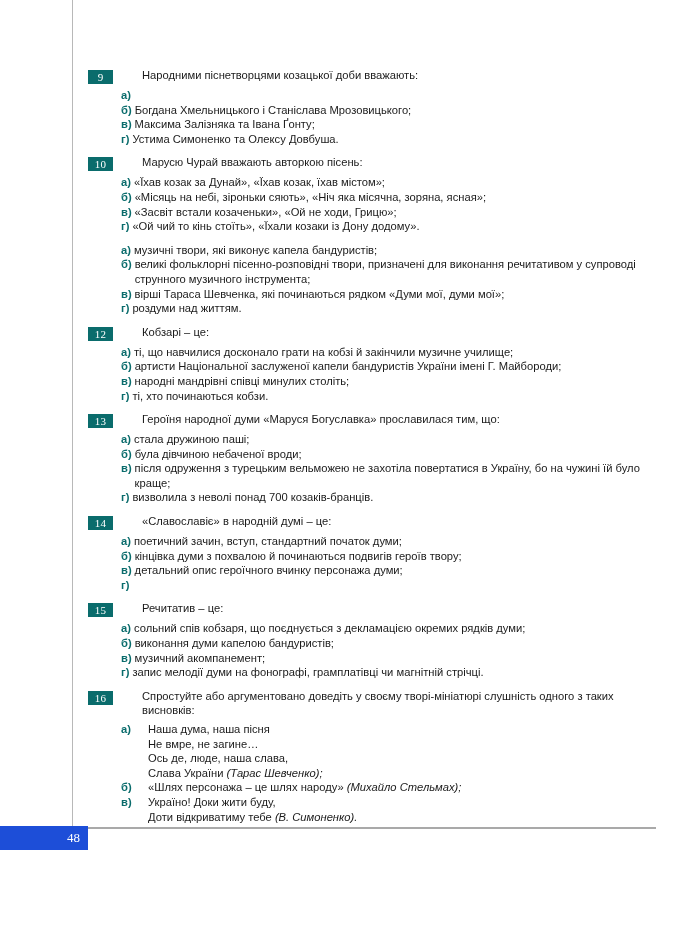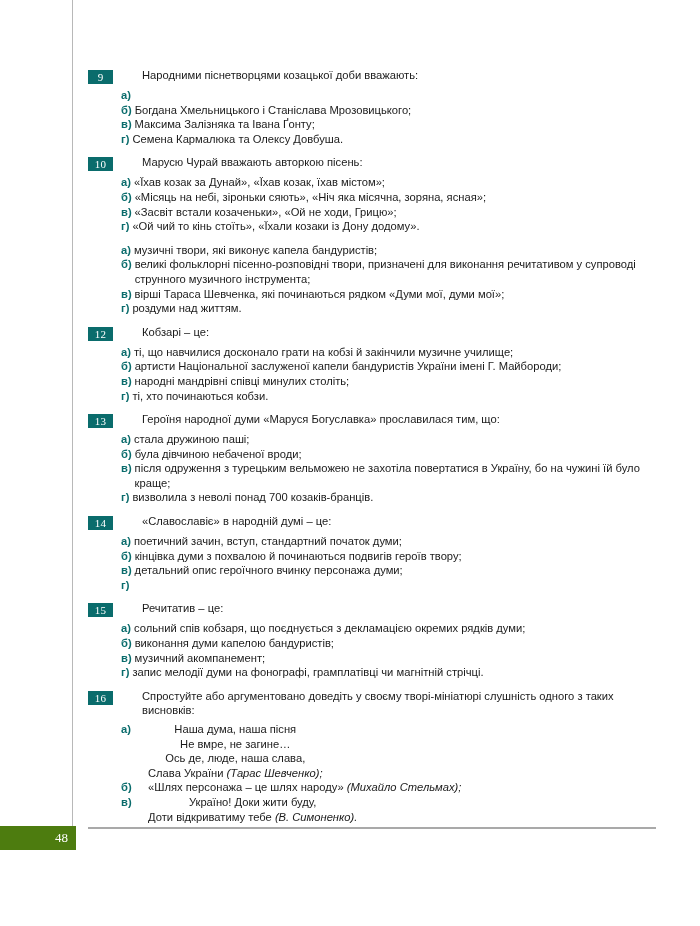--- a/index.html
+++ b/index.html
@@ -98,38 +98,37 @@
 
   
   .q-verse .options {
     margin-left: 33px;
   }
   .q-verse .opt-letter {
     min-width: 20px;
   }
   .q-verse .opt-text {
     margin-left: 7px;
-    text-align: center;
   }
   .verse-line {
     display: block;
   }
 
   .attrib {
     font-style: italic;
   }
 
   
   .footer-bar {
     position: absolute;
     left: 0;
     top: 826px;
-    width: 76px;
+    width: 88px;
     height: 24px;
-    background: #4d7c0f;
+    background: #1d4ed8;
   }
   .footer-page-number {
     position: absolute;
     right: 8px;
     top: 0;
     height: 24px;
     line-height: 24px;
     color: #ffffff;
     font-family: "Liberation Serif", "DejaVu Serif", serif;
     font-size: 13px;
@@ -162,21 +161,21 @@
           <li class="opt">
             <span class="opt-letter">б)</span>
             <span class="opt-text">Богдана Хмельницького і Станіслава Мрозовицького;</span>
           </li>
           <li class="opt">
             <span class="opt-letter">в)</span>
             <span class="opt-text">Максима Залізняка та Івана Ґонту;</span>
           </li>
           <li class="opt">
             <span class="opt-letter">г)</span>
-            <span class="opt-text">Семена Кармалюка та Олексу Довбуша.</span>
+            <span class="opt-text">Устима Симоненко та Олексу Довбуша.</span>
           </li>
         </ul>
       </div>
       <div class="question">
         <div class="q-head">
           <span class="q-badge">10</span>
           <span class="q-prompt">Марусю Чурай вважають авторкою пісень:</span>
         </div>
         <ul class="options">
           <li class="opt">

